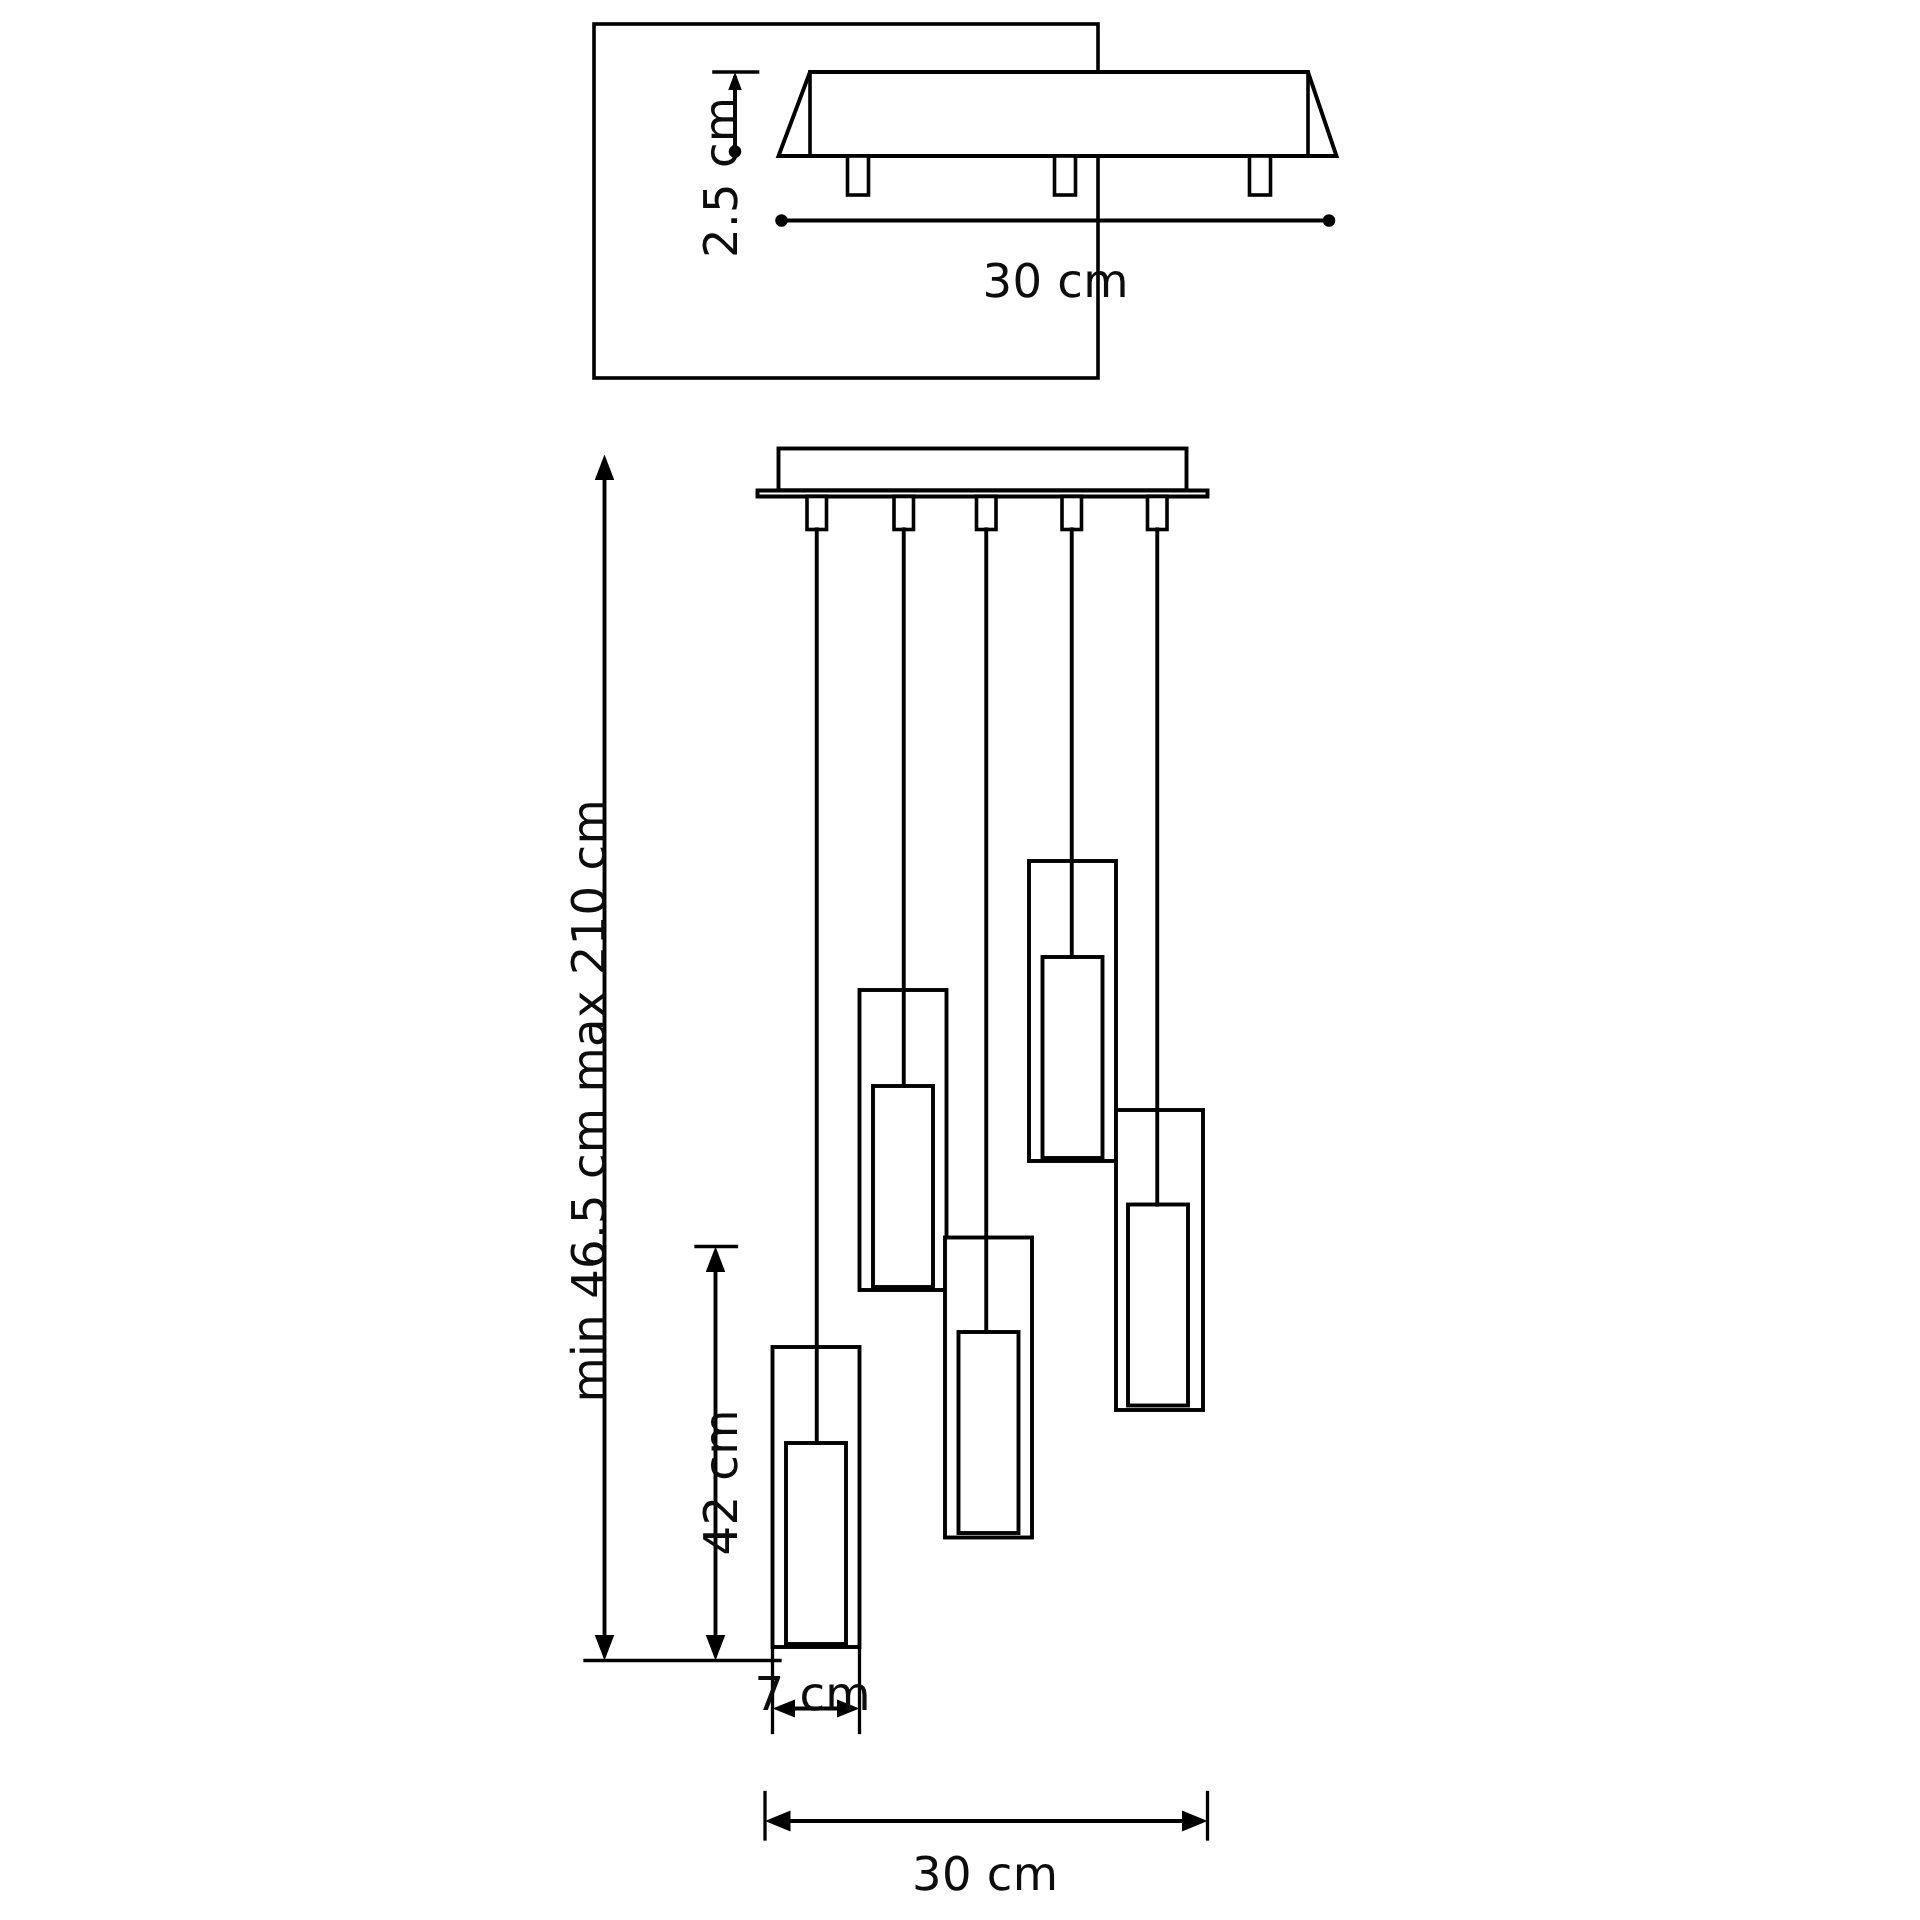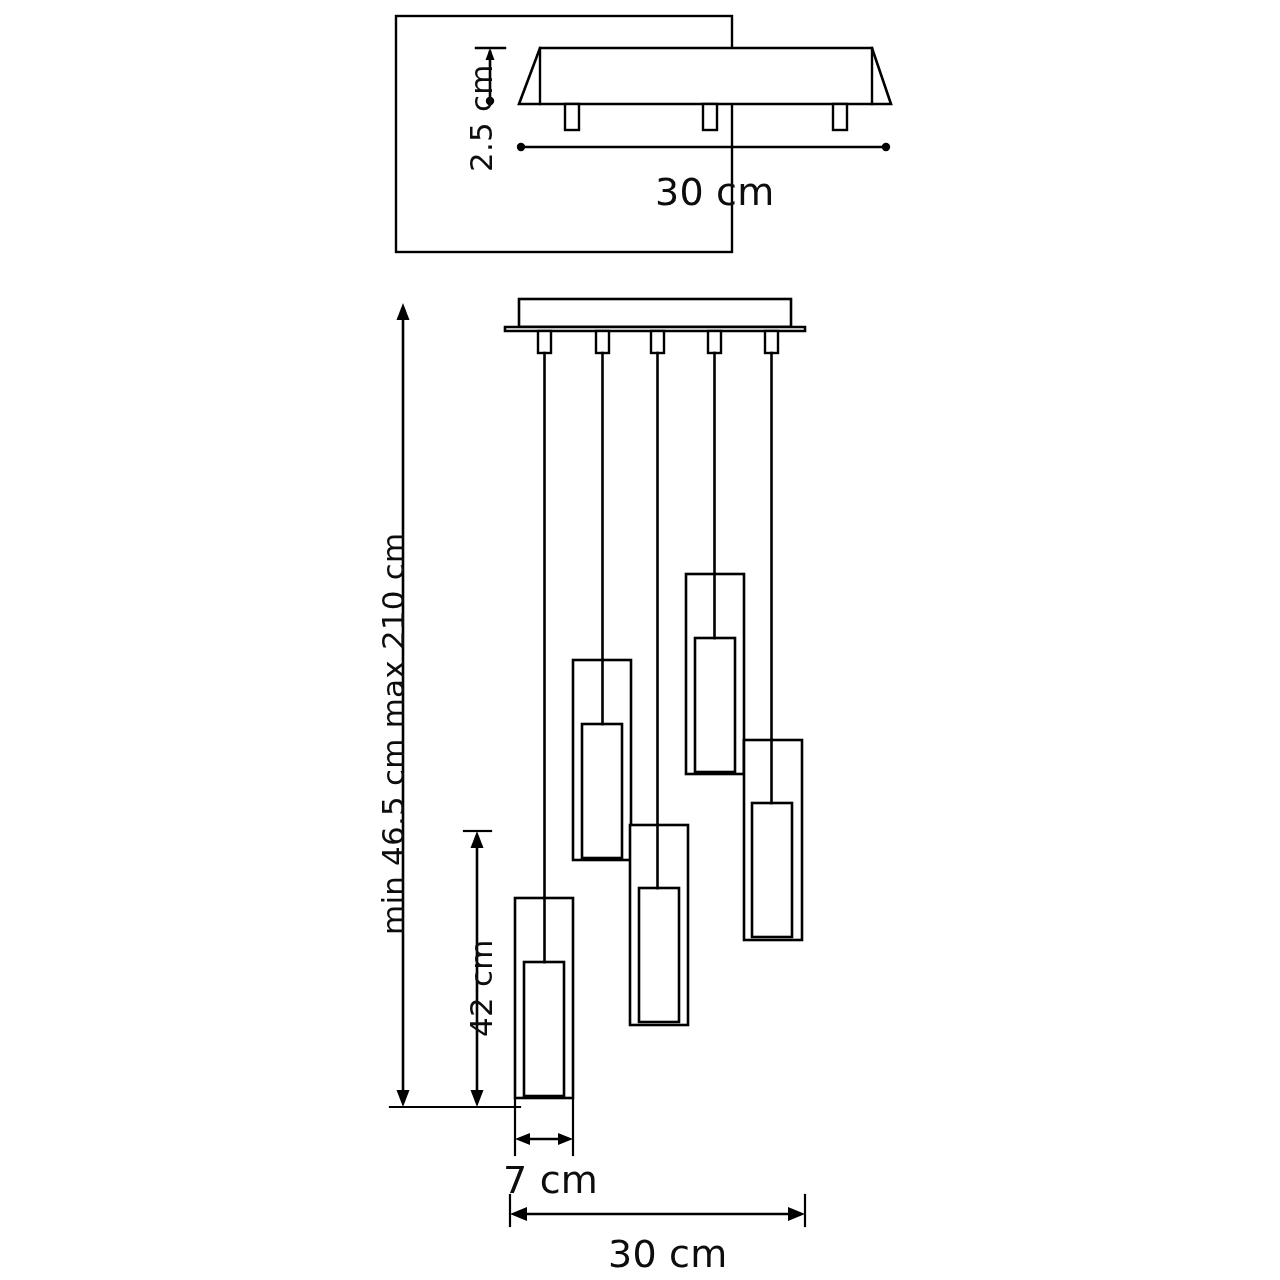--- a/index.html
+++ b/index.html
@@ -22,21 +22,21 @@
   svg.drawing {
     position: absolute;
     left: 0;
     top: 0;
     width: 1280px;
     height: 1280px;
   }
   .dim-label {
     position: absolute;
     font-family: "DejaVu Sans", sans-serif;
-    font-size: 38px;
+    font-size: 31px;
     color: #0d0d0d;
     white-space: nowrap;
     letter-spacing: 0.2px;
   }
   .rot-label {
     transform-origin: 0 0;
     transform: rotate(-90deg);
   }
   #label-height {
     left: 375px;
@@ -52,21 +52,21 @@
     left: 463px;
     top: 172px;
     font-size: 31px;
   }
   #label-30-top {
     left: 655px;
     top: 170px;
   }
   #label-7 {
     left: 503px;
-    top: 1158px;
+    top: 1112px;
   }
   #label-30-bottom {
     left: 608px;
     top: 1232px;
   }
 </style>
 </head>
 <body>
 
 <div id="stage">

